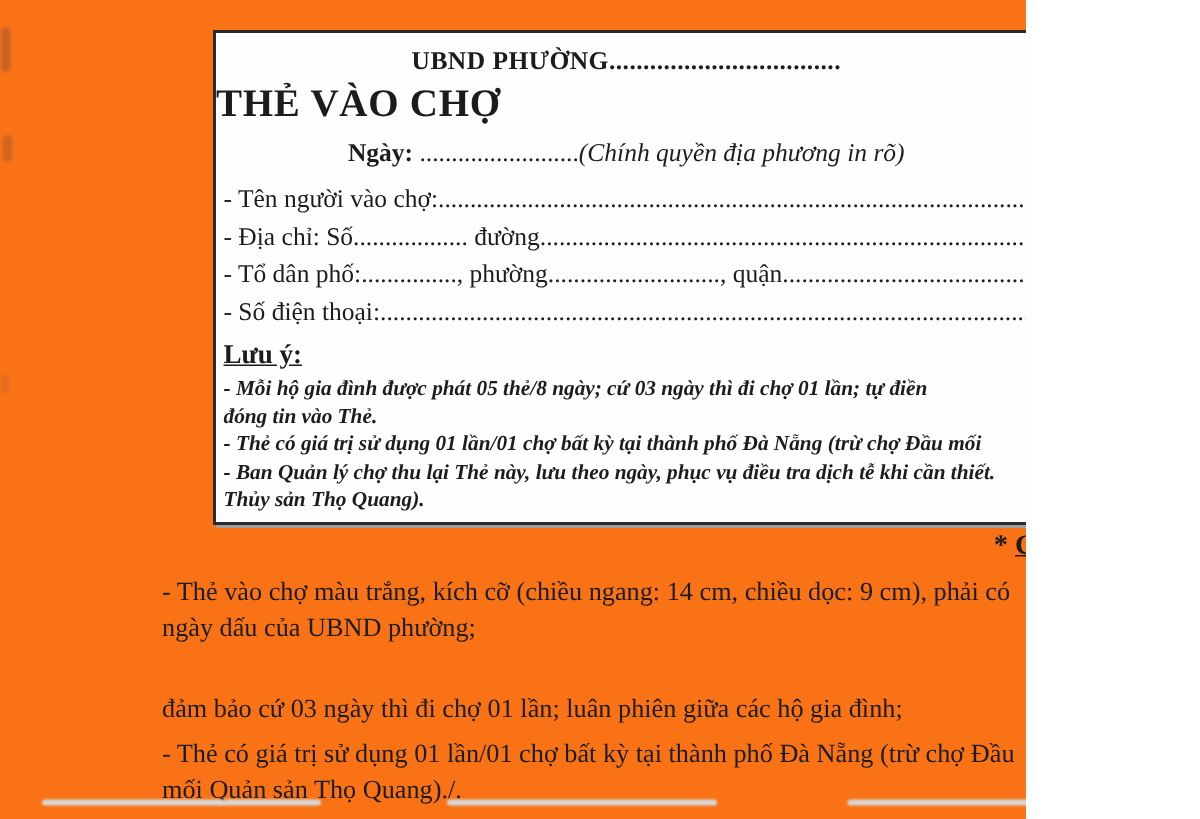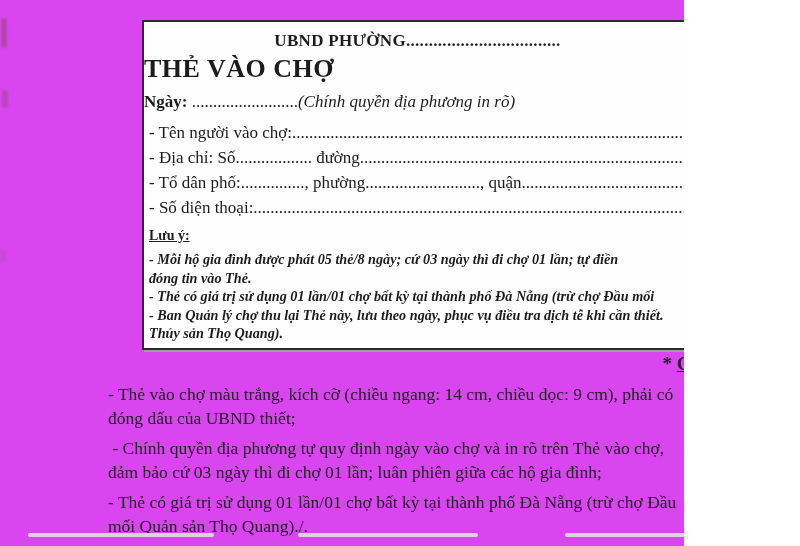--- a/index.html
+++ b/index.html
@@ -1,19 +1,19 @@
 <!DOCTYPE html>
 <html><head>
 <meta charset="utf-8">
 <style>
   html,body{margin:0;padding:0;background:#ffffff;}
   .page{
     position:relative;
     width:684px;height:546px;
-    background:#d946ef;
+    background:#f97316;
     overflow:hidden;
     font-family:"Liberation Serif","DejaVu Serif",serif;
     color:#1c1c1c;
   }
   
   .card{
     position:absolute;left:142px;top:20px;width:551px;height:330px;
     box-sizing:border-box;
     border:2px solid #2a2a2a;
     box-shadow:2px 2px 0 #9f9f9f;
@@ -23,33 +23,33 @@
   .card-org{
     margin-top:8px;text-align:center;
     font-weight:bold;font-size:17px;line-height:21px;letter-spacing:.3px;
     white-space:nowrap;
   }
   .card-title{
     margin-top:3px;
     font-weight:bold;font-size:26px;line-height:30px;letter-spacing:.5px;
   }
   .card-date{
-    margin-top:7px;
+    margin-top:7px;text-align:center;
     font-size:17px;line-height:22px;white-space:nowrap;
   }
   .card-date .b{font-weight:bold;}
   .card-date .i{font-style:italic;}
   .fields{margin-top:7px;padding:0 5px;}
   .field{
     font-size:17px;line-height:25px;
     white-space:nowrap;overflow:hidden;
   }
   .notes{padding:0 5px;}
   .notes-title{
-    margin-top:5px;font-size:14px;line-height:22px;font-weight:bold;
+    margin-top:5px;font-size:18px;line-height:22px;font-weight:bold;
   }
   .notes-title .u{text-decoration:underline;}
   .note-line{
     font-size:14.2px;line-height:18.5px;
     font-weight:bold;font-style:italic;
     white-space:nowrap;overflow:hidden;
   }
   .note-gap{margin-top:3px;}
   
   .footnotes{position:absolute;left:108px;top:352px;width:640px;}
@@ -105,24 +105,24 @@
     </div>
   </div>
 
   <div class="footnotes">
     <div class="fn-title">
       <span>*</span>
       <span class="u">Ghi chú:</span>
     </div>
     <p class="fn-item">
       <span>- Thẻ vào chợ màu trắng, kích cỡ (chiều ngang: 14 cm, chiều dọc: 9 cm), phải có</span><br>
-      <span>đóng dấu của UBND thiết;</span>
+      <span>ngày dấu của UBND phường;</span>
     </p>
     <p class="fn-item">
-      <span> - Chính quyền địa phương tự quy định ngày vào chợ và in rõ trên Thẻ vào chợ,</span><br>
+      <br>
       <span>đảm bảo cứ 03 ngày thì đi chợ 01 lần; luân phiên giữa các hộ gia đình;</span>
     </p>
     <p class="fn-item">
       <span>- Thẻ có giá trị sử dụng 01 lần/01 chợ bất kỳ tại thành phố Đà Nẵng (trừ chợ Đầu</span><br>
       <span>mối Quản sản Thọ Quang)./.</span>
     </p>
   </div>
 
   <div class="bar bar1"></div>
   <div class="bar bar2"></div>

